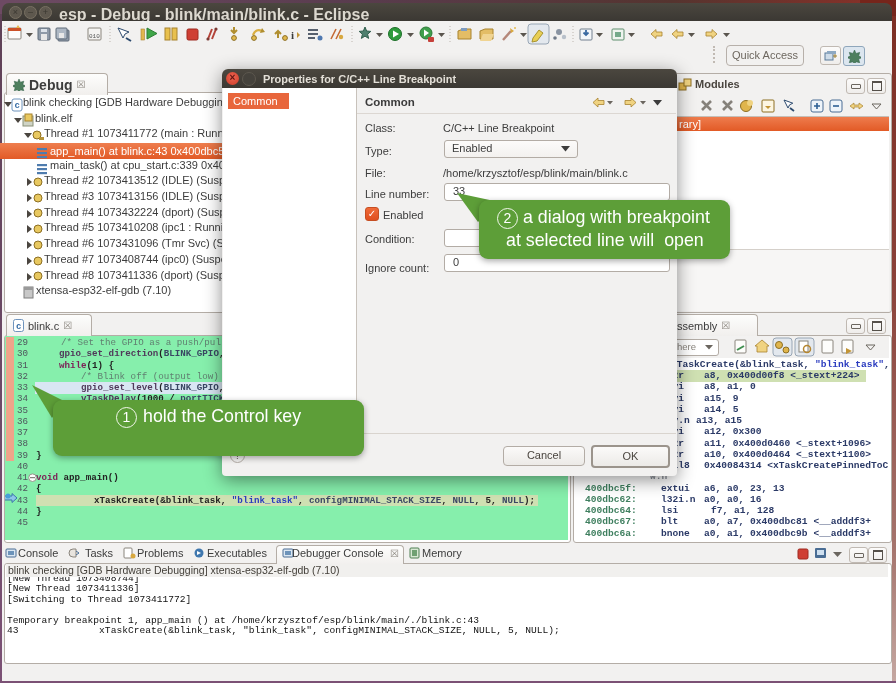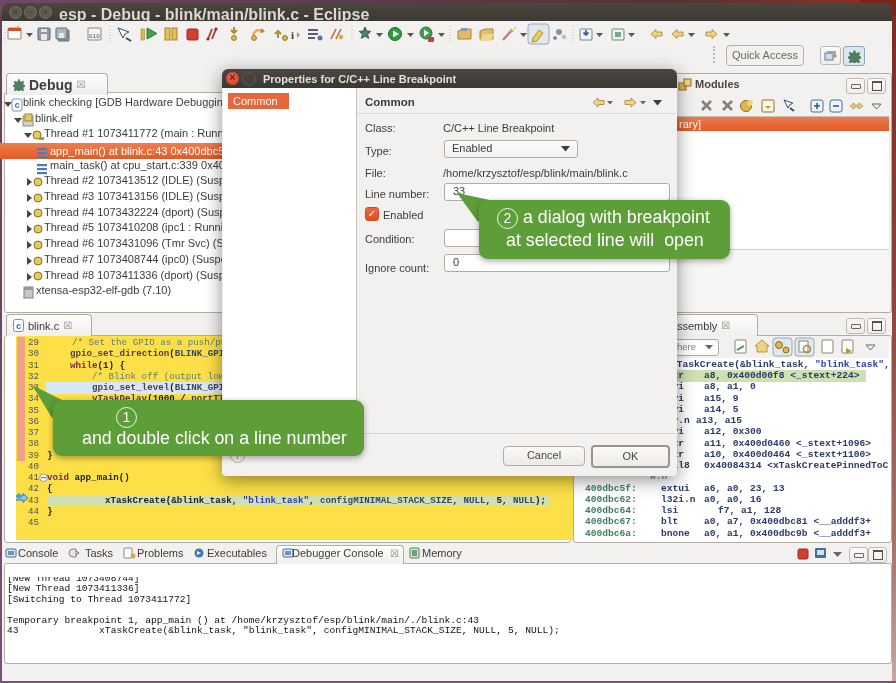--- a/index.html
+++ b/index.html
@@ -270,21 +270,21 @@
 
 <div class="panel" style="left:4px;top:335px;width:565px;height:206px"></div>
 <div class="vtab" style="left:6px;top:314px;width:72px">
       <svg width="11" height="13" viewBox="0 0 11 13">
         <rect x=".5" y=".5" width="10" height="12" rx="2" fill="#fff" stroke="#6f94bd"></rect>
         <text x="3" y="9.5" font-size="9" font-weight="bold" fill="#3a6ea5" font-family="Liberation Mono">c</text>
       </svg>
       <span style="font-size:11px">blink.c</span>
       <span style="color:#8a857e;font-size:10px">☒</span>
     </div>
-<div class="abs" style="left:16px;top:336px;width:563px;height:204px;overflow:hidden;background:#fde047" id="editor">
+<div class="abs" style="left:5px;top:336px;width:563px;height:204px;overflow:hidden;background:#86efac" id="editor">
   <style>
     .cl{position:absolute;height:12px;white-space:pre;font-family:"Liberation Mono",monospace;
         font-size:9.2px;font-weight:bold;color:#222;line-height:11.25px}
     .num{position:absolute;width:23px;text-align:right;color:#4e555c;font-weight:normal}
     .cmt{color:#607f70;font-weight:normal}.kw{color:#7d2258}.fn{color:#50395a}.mac{color:#3a4763}.str{color:#2a3bbf}
   </style>
   <div class="abs" style="left:1px;top:1px;width:8px;height:124px;background:#efa48a"></div>
   <div class="abs" style="left:30px;top:46.1px;width:528px;height:11.5px;background:#d9e6f3"></div>
   <div class="abs" style="left:31px;top:158.6px;width:502px;height:11.5px;background:#cfe0b2"></div>
   <div class="cl" style="top:1.1px"><span class="num">29</span><span class="abs cmt" style="left:56px">/* Set the GPIO as a push/pull output */</span></div>
@@ -399,21 +399,21 @@
   <div class="dl" style="top:34.7px"><span class="abs" style="left:87px">movi</span><span class="abs" style="left:130px">a15, 9</span></div>
   <div class="dl" style="top:45.9px"><span class="abs" style="left:87px">movi</span><span class="abs" style="left:130px">a14, 5</span></div>
   <div class="dl" style="top:57.2px"><span class="abs" style="left:87px">mov.n</span><span class="abs" style="left:122px">a13, a15</span></div>
   <div class="dl" style="top:68.4px"><span class="abs" style="left:87px">movi</span><span class="abs" style="left:130px">a12, 0x300</span></div>
   <div class="dl" style="top:79.7px"><span class="abs" style="left:87px">l32r</span><span class="abs" style="left:130px">a11, 0x400d0460 &lt;_stext+1096&gt;</span></div>
   <div class="dl" style="top:90.9px"><span class="abs" style="left:87px">l32r</span><span class="abs" style="left:130px">a10, 0x400d0464 &lt;_stext+1100&gt;</span></div>
   <div class="dl" style="top:102.2px"><span class="abs" style="left:87px">call8</span><span class="abs" style="left:130px">0x40084314 &lt;xTaskCreatePinnedToC</span></div>
   <div class="dl" style="top:113.4px;color:#8a8f98"><span class="abs" style="left:76px">w.n</span></div>
   <div class="dl" style="top:124.7px"><span class="abs adr" style="left:11px">400dbc5f:</span><span class="abs" style="left:87px">extui</span><span class="abs" style="left:130px">a6, a0, 23, 13</span></div>
   <div class="dl" style="top:135.9px"><span class="abs adr" style="left:11px">400dbc62:</span><span class="abs" style="left:87px">l32i.n</span><span class="abs" style="left:130px">a0, a0, 16</span></div>
-  <div class="dl" style="top:147.2px"><span class="abs adr" style="left:11px">400dbc64:</span><span class="abs" style="left:87px">lsi</span><span class="abs" style="left:144px">f7, a1, 128</span></div>
+  <div class="dl" style="top:147.2px"><span class="abs adr" style="left:11px">400dbc64:</span><span class="abs" style="left:87px">lsi</span><span class="abs" style="left:137px">f7, a1, 128</span></div>
   <div class="dl" style="top:158.4px"><span class="abs adr" style="left:11px">400dbc67:</span><span class="abs" style="left:87px">blt</span><span class="abs" style="left:130px">a0, a7, 0x400dbc81 &lt;__adddf3+</span></div>
   <div class="dl" style="top:169.7px"><span class="abs adr" style="left:11px">400dbc6a:</span><span class="abs" style="left:87px">bnone</span><span class="abs" style="left:130px">a0, a1, 0x400dbc9b &lt;__adddf3+</span></div>
 </div>
 
 <div class="panel" style="left:4px;top:563px;width:886px;height:99px"></div>
 <div id="constabs" class="abs" style="left:0;top:545px;width:896px;height:19px;font-size:11px;color:#3c3c3c">
   <div class="abs" style="left:276px;top:0;width:126px;height:18px;background:linear-gradient(#fdfdfc,#f2f0ee);border:1px solid #b4ada6;border-bottom:none;border-radius:4px 4px 0 0"></div>
   <svg class="abs" style="left:0;top:0;width:896px;height:19px">
     <rect x="6" y="4" width="10" height="8" rx="1" fill="#dbe7f2" stroke="#4a6d94"></rect>
         <rect x="8" y="6" width="6" height="4" fill="#6c93ba"></rect>
@@ -440,20 +440,23 @@
   <span class="abs" style="left:292px;top:2px">Debugger Console</span>
       <span class="abs" style="left:390px;top:3px;color:#8a857e;font-size:10px">☒</span>
   <span class="abs" style="left:422px;top:2px">Memory</span>
   <div class="minmax" style="left:849px;top:2px">
         <span style="width:8px;height:3px;border:1px solid #6b665f;border-radius:1px"></span>
       </div>
   <div class="minmax" style="left:868px;top:2px">
         <span style="width:8px;height:7px;border:1px solid #55504a;border-top-width:2px"></span>
       </div>
 </div>
+<div class="abs" style="left:6px;top:564px;width:882px;height:13px;background:#f1f0ee;color:#44403a;font-size:10.5px">
+  <span style="position:absolute;left:2px;top:0">blink checking [GDB Hardware Debugging] xtensa-esp32-elf-gdb (7.10)</span>
+    </div>
 <div class="abs mono" style="left:6px;top:577px;width:882px;height:84px;overflow:hidden;background:#fff;font-size:9.6px;line-height:10.4px;color:#111" id="constext">
       <pre style="margin:-3px 0 0 1px;font:inherit">[New Thread 1073408744]
 [New Thread 1073411336]
 [Switching to Thread 1073411772]
 
 Temporary breakpoint 1, app_main () at /home/krzysztof/esp/blink/main/./blink.c:43
 43              xTaskCreate(&amp;blink_task, "blink_task", configMINIMAL_STACK_SIZE, NULL, 5, NULL);</pre>
     </div>
 
 <div class="abs" style="left:713px;top:46px;width:2px;height:17px;border-left:2px dotted #c1bab3"></div>
@@ -510,20 +513,20 @@
   <div class="btn" style="left:281px;top:377px;width:80px;height:18px;line-height:17px">Cancel</div>
   <div class="btn" style="left:369px;top:376px;width:75px;height:19px;line-height:18px;border:2px solid #9b948c">OK</div>
 </div>
 
 <svg class="abs" style="left:0;top:0;width:896px;height:683px;z-index:60;pointer-events:none" viewBox="0 0 896 683">
   <path d="M32,385 L64,401 L52,418 Z" fill="#5d9e38"></path>
   <path d="M457,193 L499,202 L478,222 Z" fill="#5d9e38"></path>
 </svg>
 <div class="co" style="left:53px;top:400px;width:311px;height:56px;z-index:61;font-size:17.8px">
   <span class="abs" style="left:63px;top:7px;width:19px;height:19px;border:1.5px solid #f2f7ec;border-radius:50%;line-height:19px;font-size:14px;text-align:center">1</span>
-  <span class="abs" style="left:29px;top:28px;white-space:nowrap">and double click on a line number</span>
+  <span class="abs" style="left:90px;top:6px;white-space:nowrap">hold the Control key</span>
 </div>
 <div class="co" style="left:479px;top:200px;width:251px;height:59px;z-index:61;font-size:17.8px">
   <span class="abs" style="left:18px;top:8px;width:19px;height:19px;border:1.5px solid #f2f7ec;border-radius:50%;line-height:19px;font-size:14px;text-align:center">2</span>
   <span class="abs" style="left:27px;top:30px;white-space:nowrap">at selected line will&nbsp; open</span>
   <span class="abs" style="left:44px;top:7px;white-space:nowrap">a dialog with breakpoint</span>
 </div>
 
 </div>
 </body></html>

